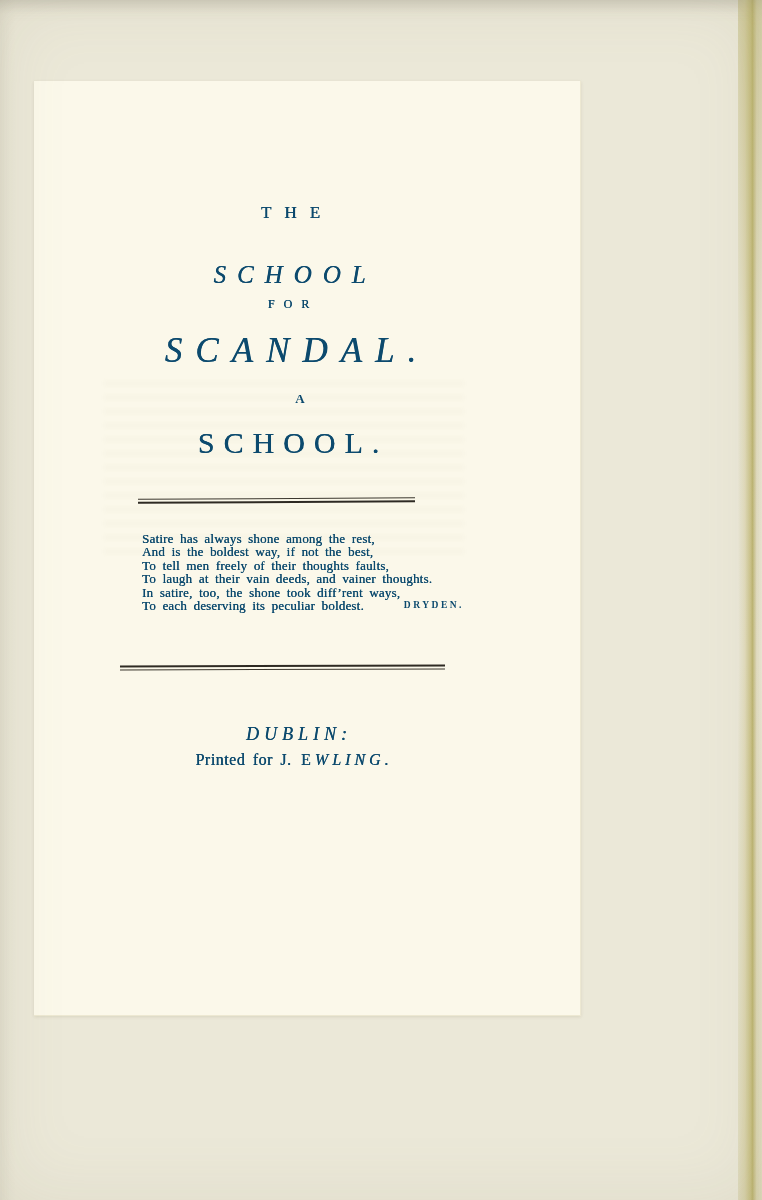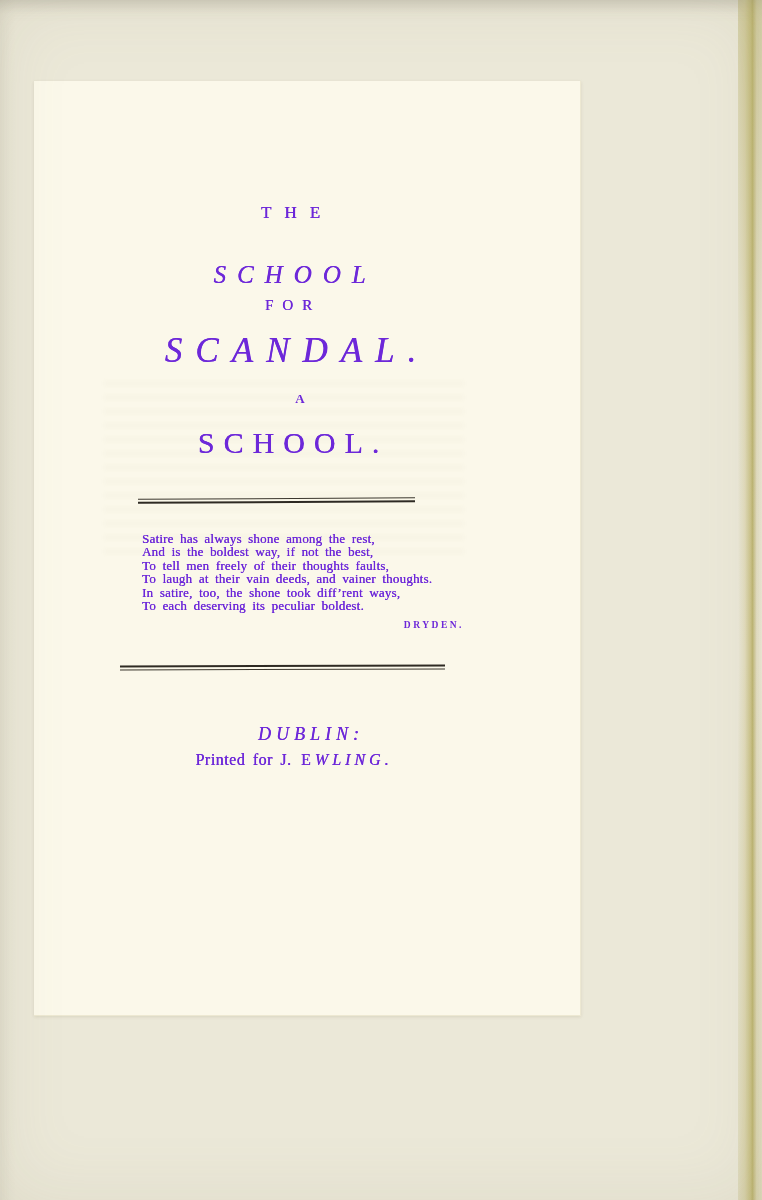--- a/index.html
+++ b/index.html
@@ -10,21 +10,21 @@
   .screenshot {
     position: relative;
     width: 762px;
     height: 1200px;
     overflow: hidden;
     background:
       linear-gradient(180deg, rgba(175,170,155,0.22) 0px, rgba(175,170,155,0.0) 14px),
       linear-gradient(90deg, rgba(170,165,145,0.10) 0px, rgba(170,165,145,0.0) 16px),
       #ebe8d8;
     font-family: "Liberation Serif", "DejaVu Serif", serif;
-    color: #6d28d9;
+    color: #0c4a6e;
   }
 
   
   .fore-edge {
     position: absolute;
     top: 0; right: 0;
     width: 24px; height: 100%;
     background: linear-gradient(90deg,
       rgba(235,232,216,0) 0%,
       #e2dcbe 28%,
@@ -71,21 +71,21 @@
     position: absolute;
     left: 4px;
     width: 492px;
     text-align: center;
     line-height: 1;
     white-space: nowrap;
     text-shadow: 0.3px 0 0 currentColor;
   }
   .t-the      { top: 123px; font-size: 17px; letter-spacing: 13px; padding-left: 13px; }
   .t-school   { top: 161px; font-size: 25px; font-style: italic; letter-spacing: 11px; padding-left: 11px; margin-top: 20px; }
-  .t-for      { top: 217px; font-size: 15px; letter-spacing: 9px;  padding-left: 9px; }
+  .t-for      { top: 217px; font-size: 12px; letter-spacing: 9px;  padding-left: 9px; }
   .t-scandal  { top: 252px; font-size: 35px; font-style: italic; letter-spacing: 13px; padding-left: 13px; }
   .t-a        { top: 311px; font-size: 13px; left: 20px; font-weight: bold; text-shadow: none; }
   .t-comedy   { top: 347px; font-size: 30px; letter-spacing: 9px; padding-left: 9px; }
 
   .rule {
     position: absolute;
     height: 2px;
     border-top: 1px solid #3b372e;
     border-bottom: 2px solid #2e2a23;
   }
@@ -106,32 +106,32 @@
     width: 330px;
     font-size: 13px;
     line-height: 13.4px;
     word-spacing: 3px;
     letter-spacing: 0.2px;
     text-shadow: 0.25px 0 0 currentColor;
     white-space: nowrap;
   }
   .epigraph-attribution {
     position: absolute;
-    left: 108px; top: 539px;
+    left: 108px; top: 519px;
     width: 322px;
     text-align: right;
     font-size: 9.5px;
     letter-spacing: 2.5px;
     font-weight: bold;
     white-space: nowrap;
   }
 
   .imprint-city {
     top: 644px;
-    left: 26px;
+    left: 14px;
     font-size: 18px;
     font-style: italic;
     letter-spacing: 5px;
     padding-left: 5px;
   }
   .imprint-publisher {
     top: 671px;
     left: 14px;
     font-size: 16px;
     letter-spacing: 0.5px;

